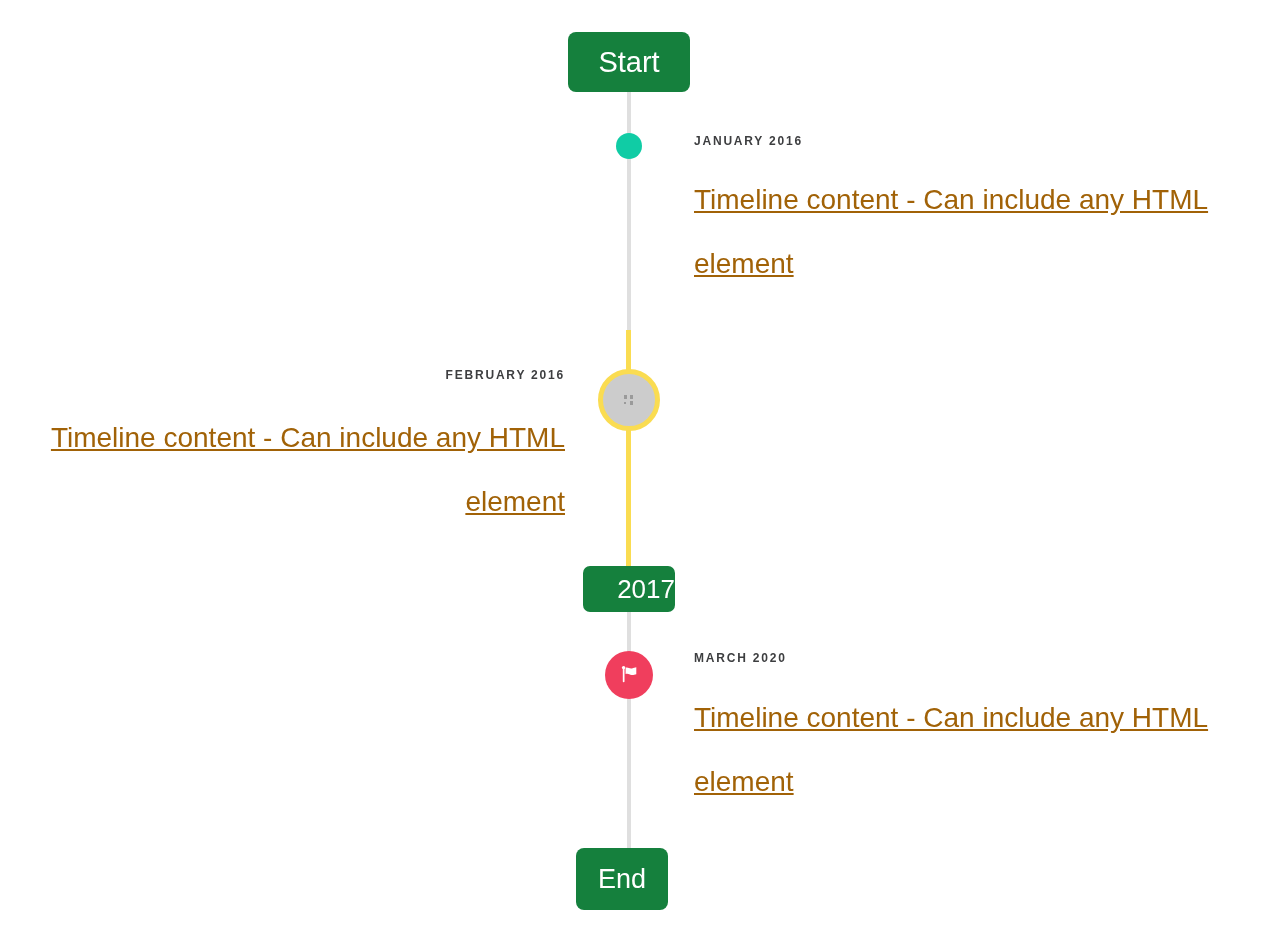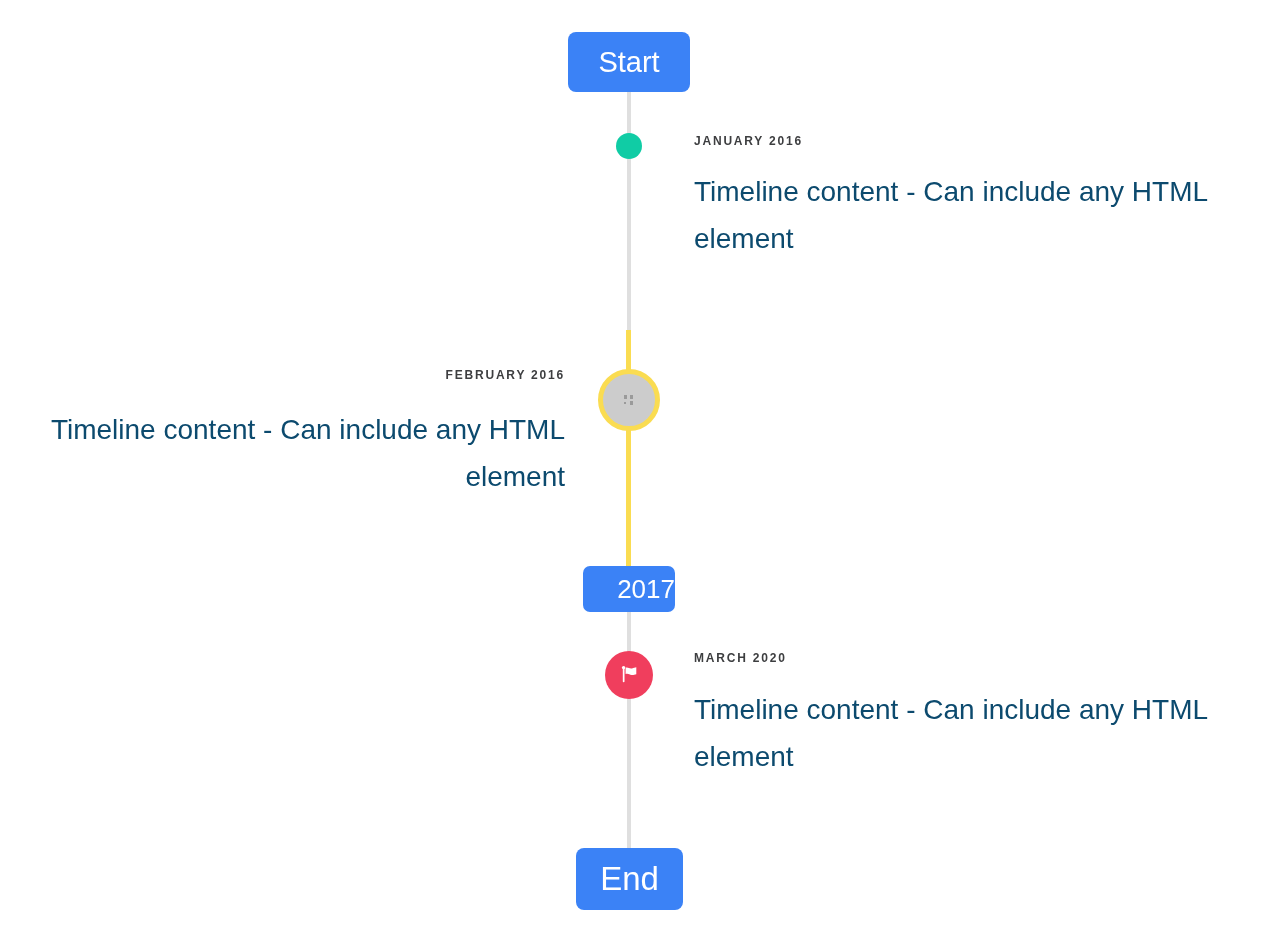--- a/index.html
+++ b/index.html
@@ -32,32 +32,32 @@
     width: 5px;
     top: 330px;
     height: 237px;
     background: #fadc51;
     z-index: 2;
   }
 
   
   .pill {
     position: absolute;
-    background: #3b82f6;
+    background: #15803d;
     color: #ffffff;
     border-radius: 8px;
     display: flex;
     align-items: center;
     justify-content: center;
     z-index: 4;
     border: none;
     font-family: "Liberation Sans", sans-serif;
   }
   .pill.start { left: 568px; top: 32px;  width: 122px; height: 60px; font-size: 29px; }
-  .pill.end   { left: 576px; top: 848px; width: 107px; height: 62px; font-size: 33px; }
+  .pill.end   { left: 576px; top: 848px; width: 92px; height: 62px; font-size: 27px; }
   .pill.year  { left: 583px; top: 566px; width: 92px;  height: 46px; font-size: 26px; border-radius: 7px; justify-content: flex-end; }
 
   
   .marker { position: absolute; z-index: 3; border-radius: 50%; }
   .marker.dot {
     left: 616px; top: 133px;
     width: 26px; height: 26px;
     background: #10cca5;
   }
   .marker.image-circle {
@@ -84,23 +84,24 @@
     font-size: 12px;
     font-weight: bold;
     letter-spacing: 1.8px;
     color: #3d3e40;
     z-index: 3;
   }
   .entry-content {
     position: absolute;
     width: 545px;
     font-size: 28px;
-    line-height: 47px;
-    color: #0c4a6e;
+    line-height: 64px;
+    color: #a16207;
     z-index: 3;
+    text-decoration: underline;
   }
   .heading-1 { left: 694px; top: 134px; }
   .content-1 { left: 694px; top: 168px; }
   .heading-2 { left: 20px;  top: 368px; width: 545px; text-align: right; }
   .content-2 { left: 20px;  top: 406px; text-align: right; }
   .heading-3 { left: 694px; top: 651px; }
   .content-3 { left: 694px; top: 686px; }
 
   .icon-svg { display: block; }
 </style>

